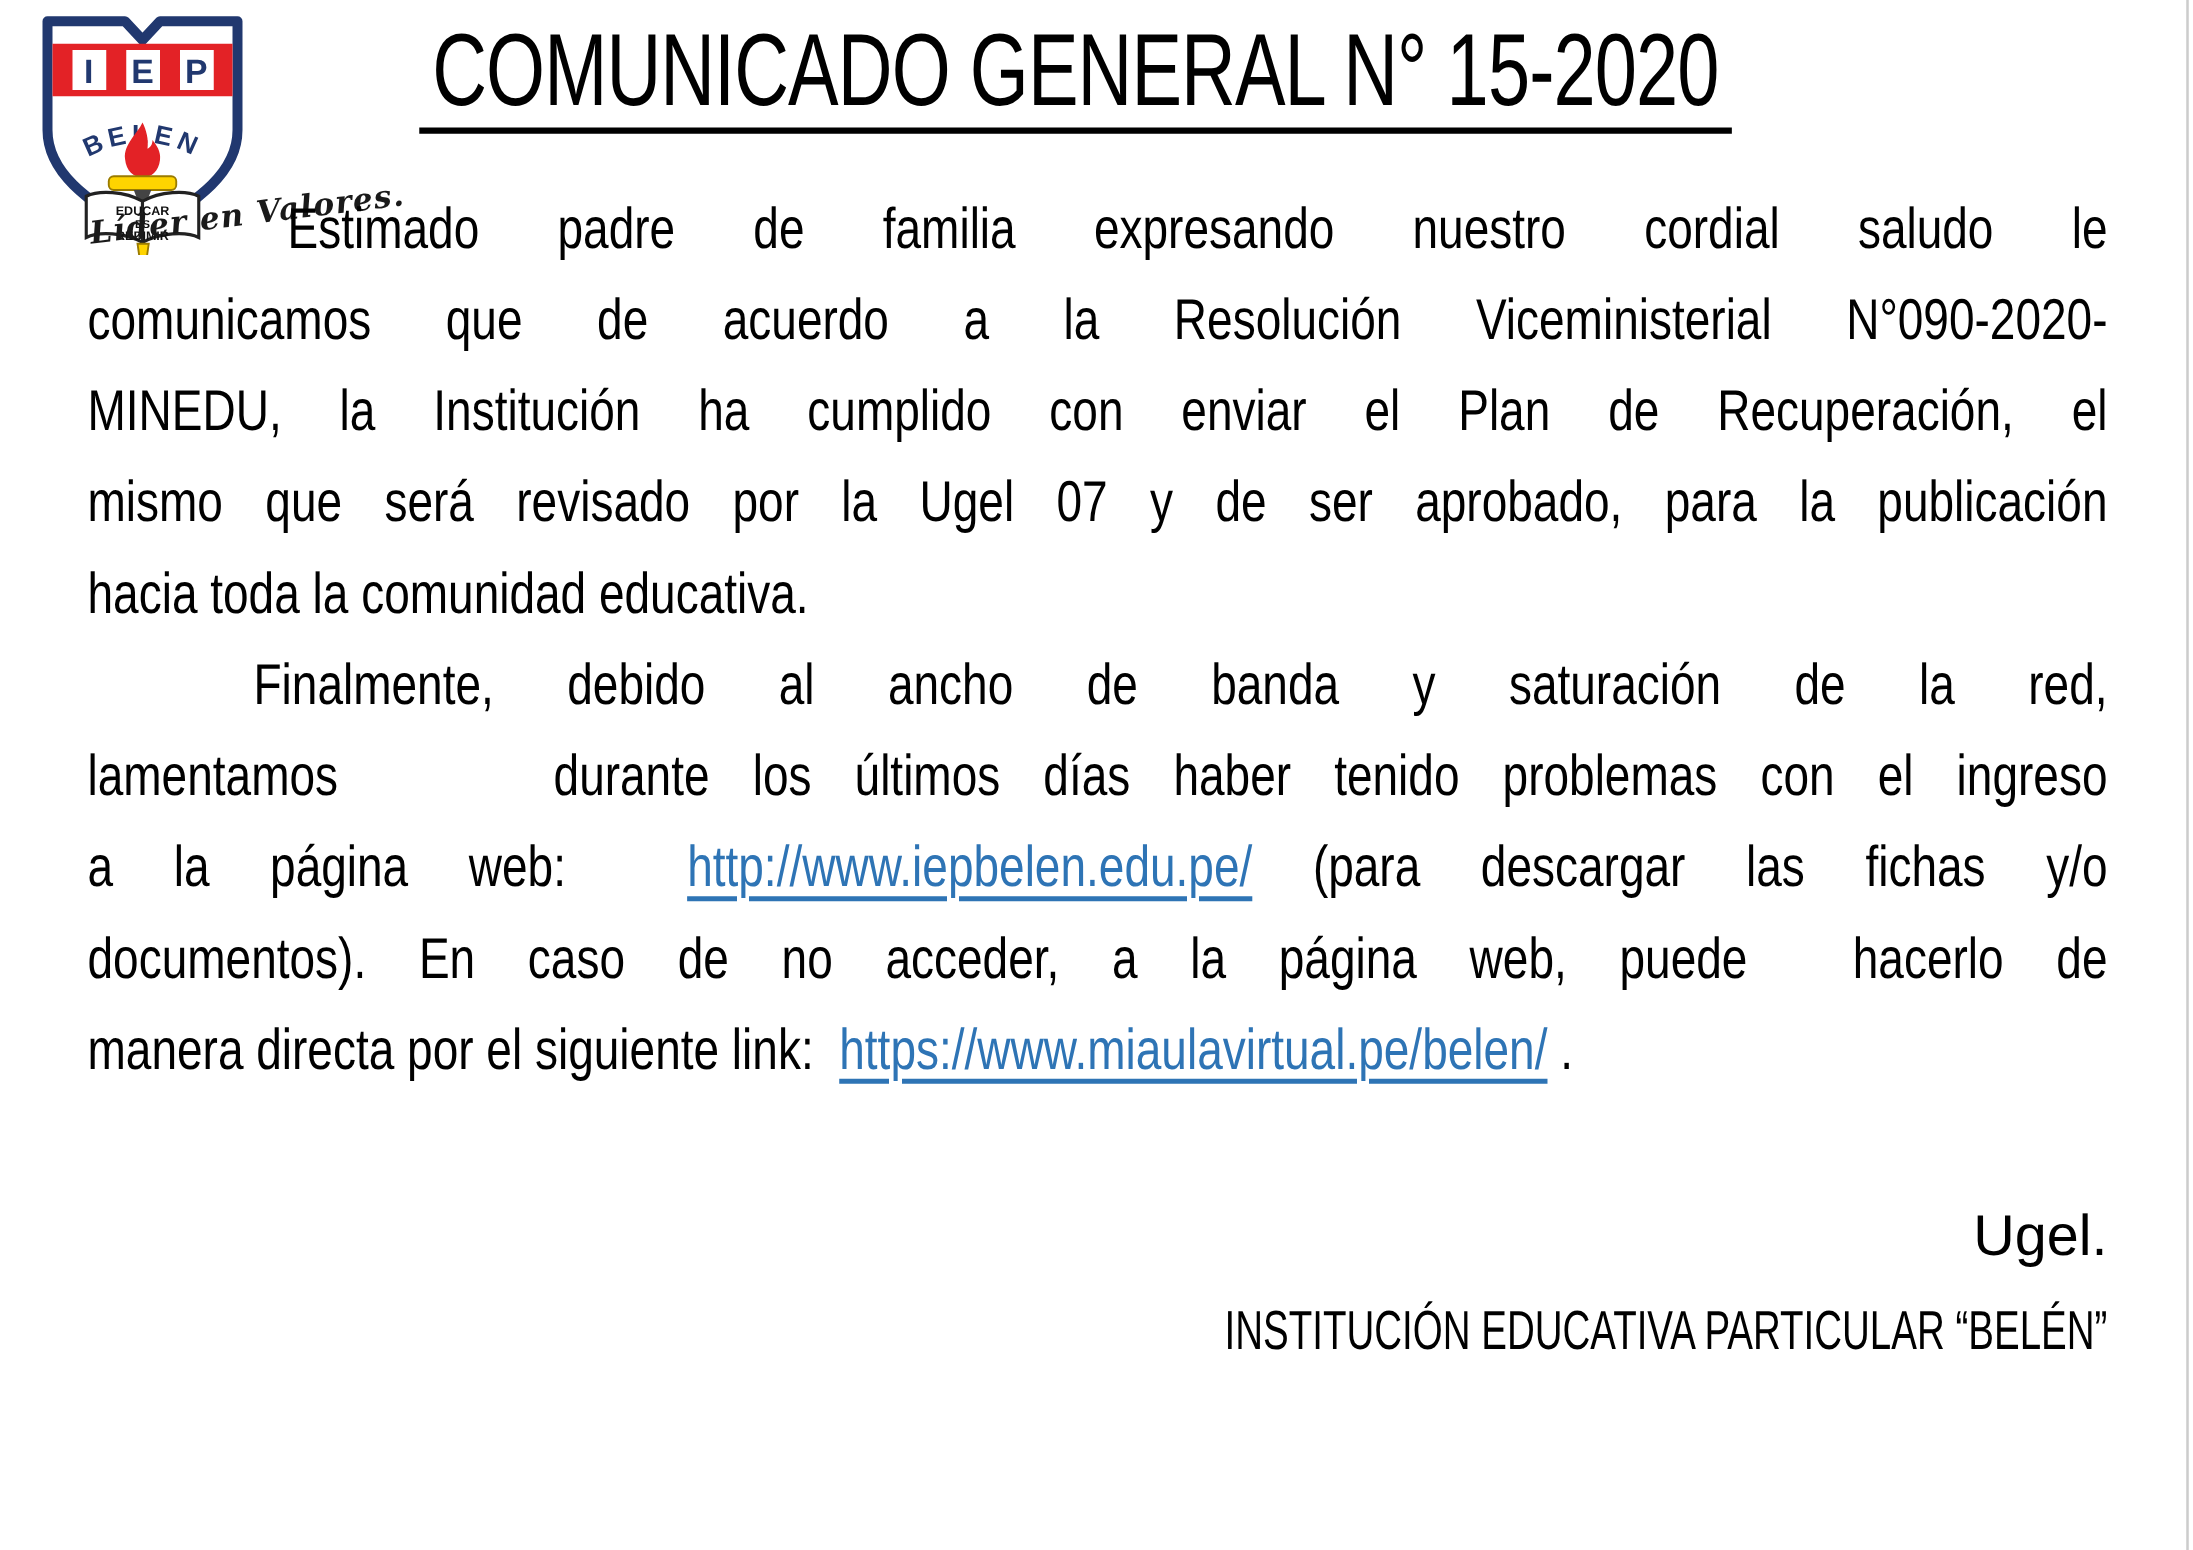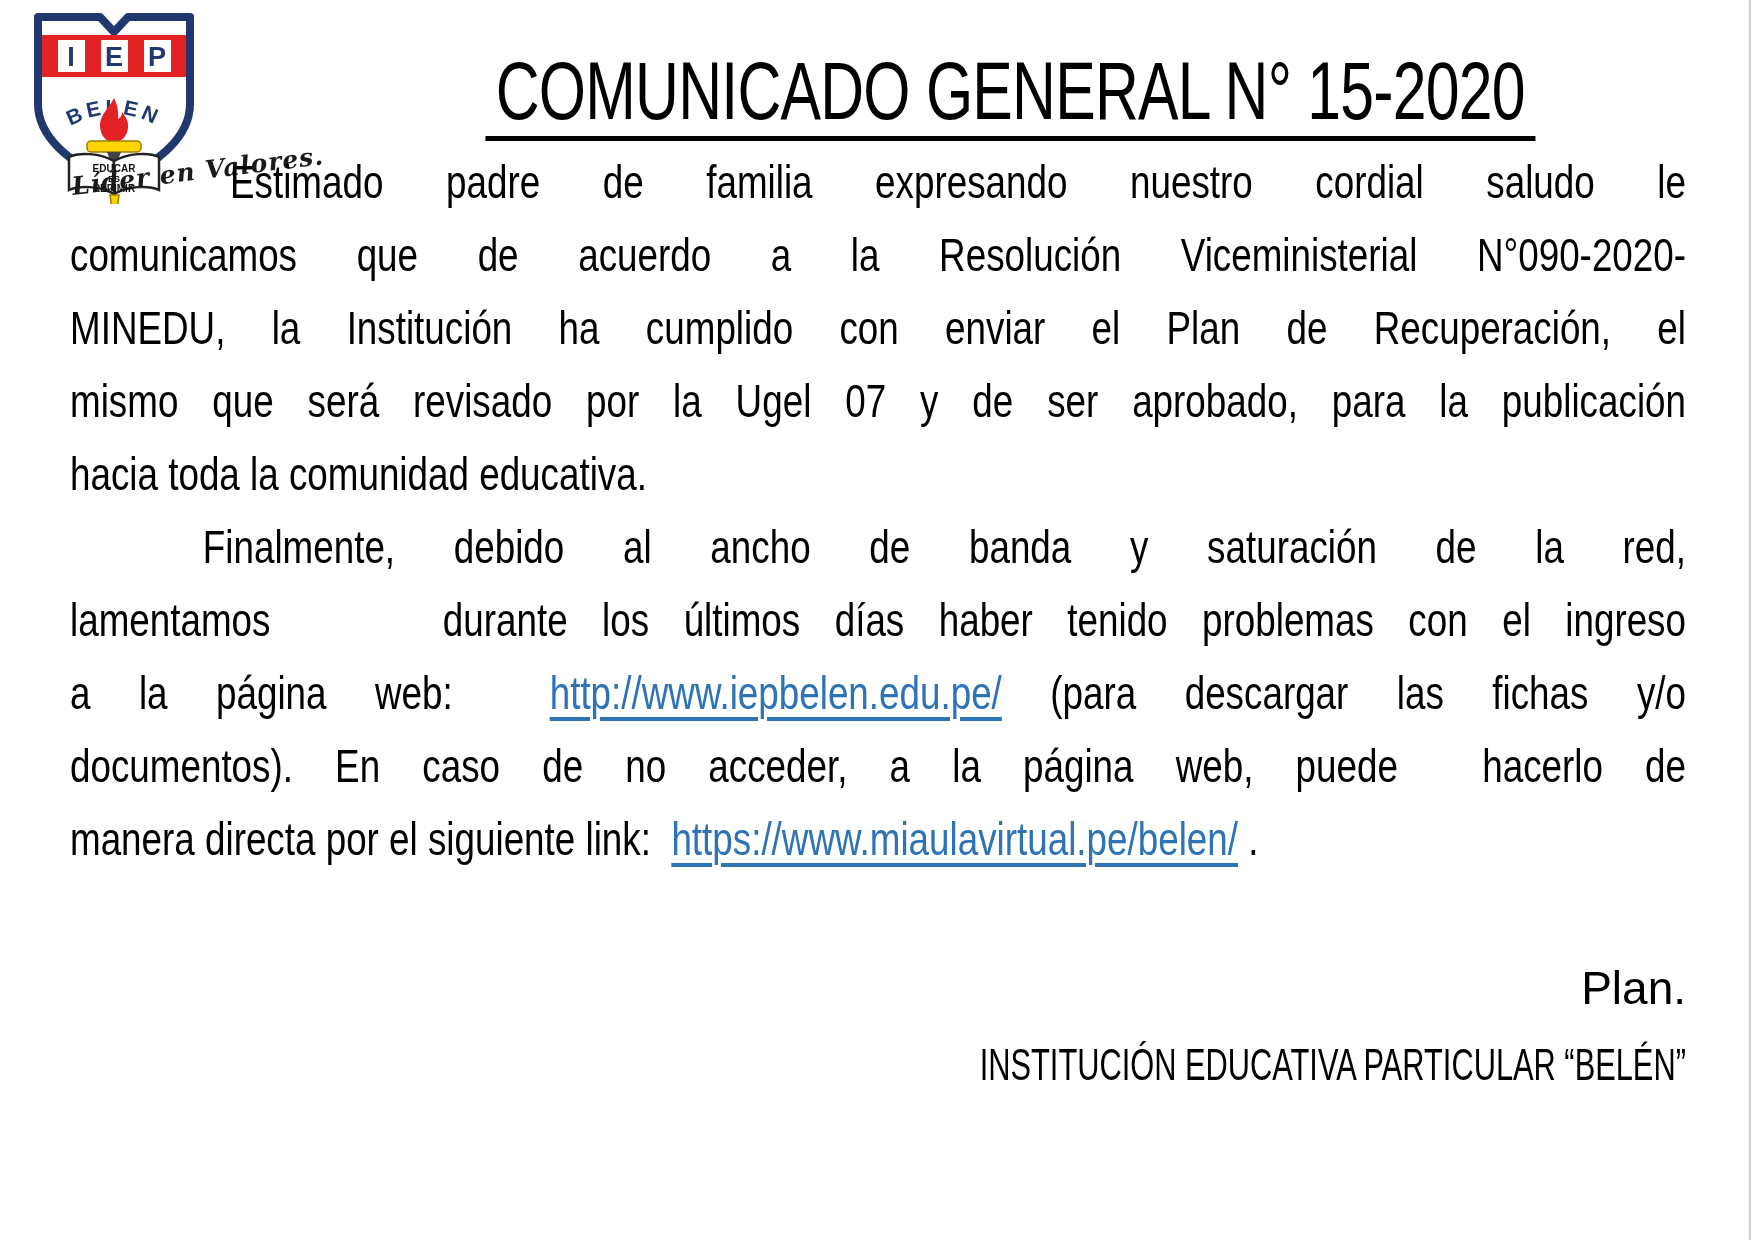--- a/index.html
+++ b/index.html
@@ -13,21 +13,21 @@
   .logo{position:absolute;left:26px;top:4px;width:200px;height:210px;}
   .logo svg{display:block;}
   .tagline{
     position:absolute;left:46px;top:168px;width:200px;
     font-family:"DejaVu Serif",serif;font-style:italic;font-weight:bold;
     font-size:25px;color:#1a1a1a;transform:rotate(-7deg);transform-origin:0 50%;
     white-space:nowrap;letter-spacing:1px;
   }
 
   
-  .title-wrap{position:absolute;left:0;top:14px;width:1720px;text-align:right;margin-top:34px;}
+  .title-wrap{position:absolute;left:0;top:14px;width:1720px;text-align:center;}
   .title{
     display:inline-block;font-size:82px;line-height:86px;font-weight:400;
     letter-spacing:-1px;border-bottom:5px solid #000;padding:0 14px 2px 14px;
     transform:scaleX(0.74);transform-origin:50% 0;white-space:nowrap;
   }
 
   
   .body-text{
     position:absolute;left:70px;top:146px;width:2020px;
     transform:scaleX(0.8);transform-origin:0 0;
@@ -99,18 +99,18 @@
     <div class="bline last">hacia toda la comunidad educativa.</div>
 
     <div class="bline ind-par">Finalmente, debido al ancho de banda y saturación de la red,</div>
     <div class="bline">lamentamos     durante los últimos días haber tenido problemas con el ingreso</div>
     <div class="bline"><span>a la página web:  </span><a class="doclink" style="color: rgb(46, 116, 181);">http://www.iepbelen.edu.pe/</a><span> (para descargar las fichas y/o</span></div>
     <div class="bline">documentos). En caso de no acceder, a la página web, puede  hacerlo de</div>
     <div class="bline last"><span>manera directa por el siguiente link:  </span><a class="doclink" style="color: rgb(46, 116, 181);">https://www.miaulavirtual.pe/belen/</a><span> .</span></div>
   </div>
 
   <div class="footer">
-    <div class="atte">Plan.</div>
+    <div class="atte">Ugel.</div>
     <div class="inst"><span>INSTITUCIÓN EDUCATIVA PARTICULAR “BELÉN”</span></div>
   </div>
 
   <div class="right-edge"></div>
 </div>
 
 </body></html>

